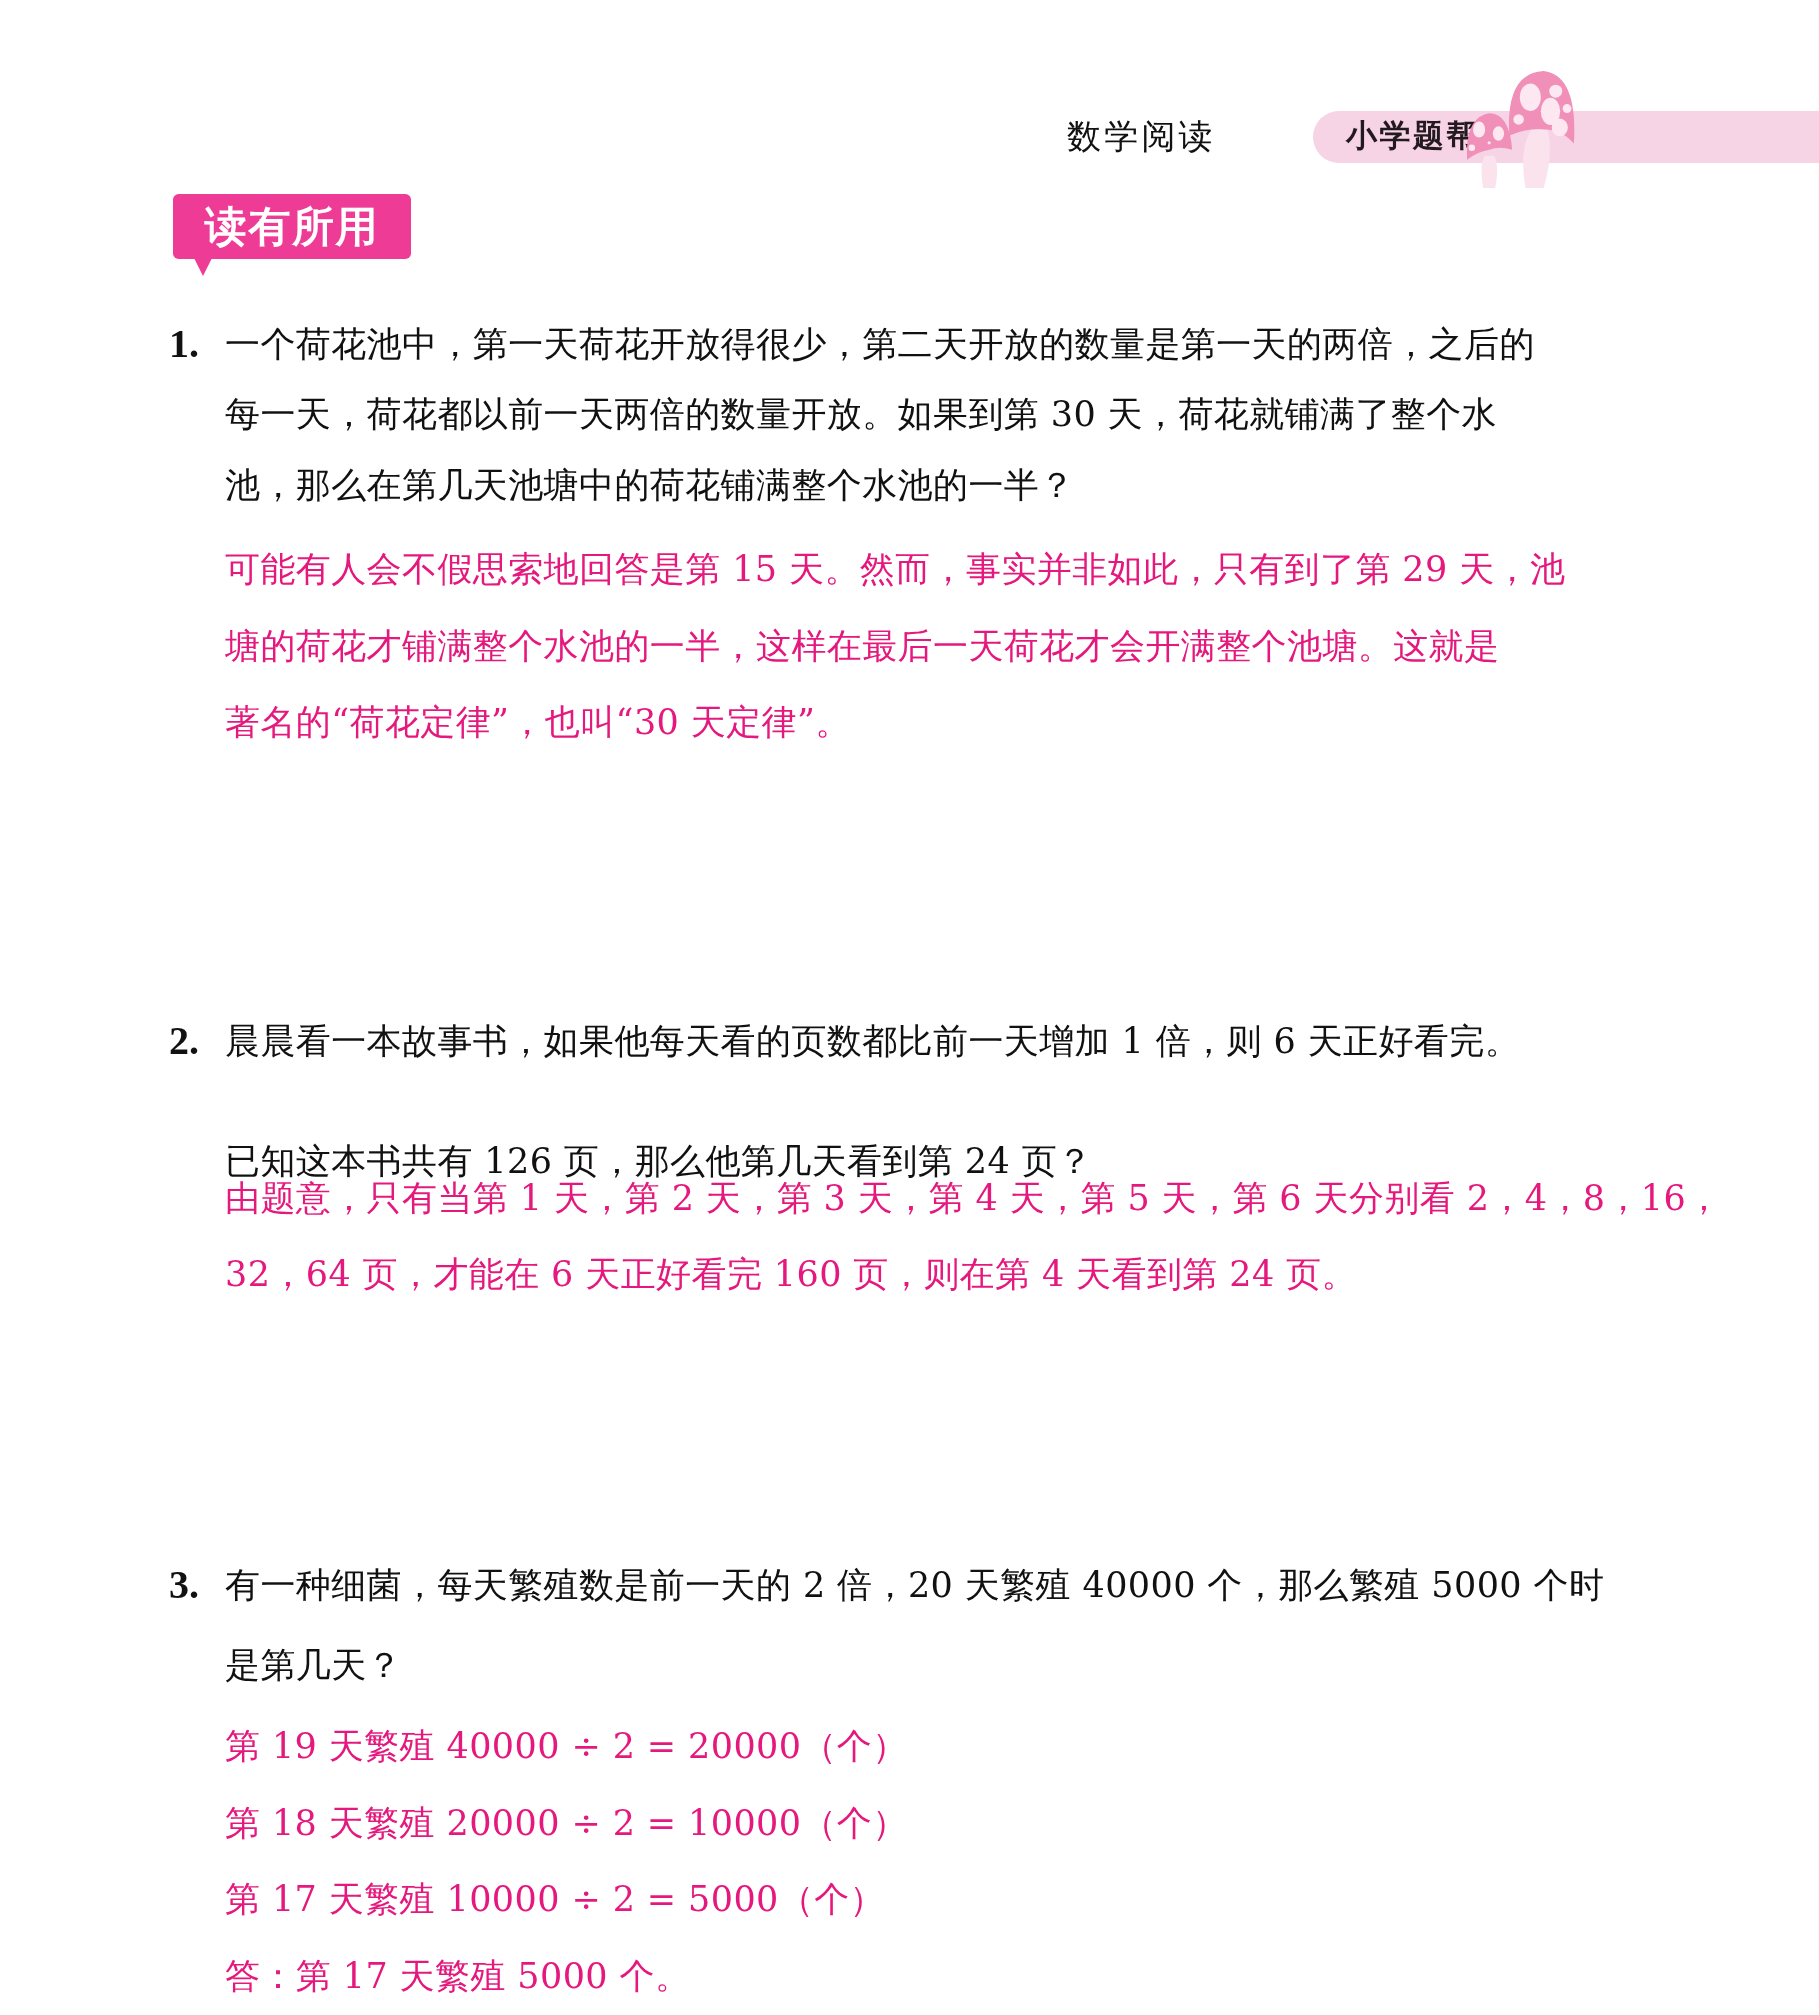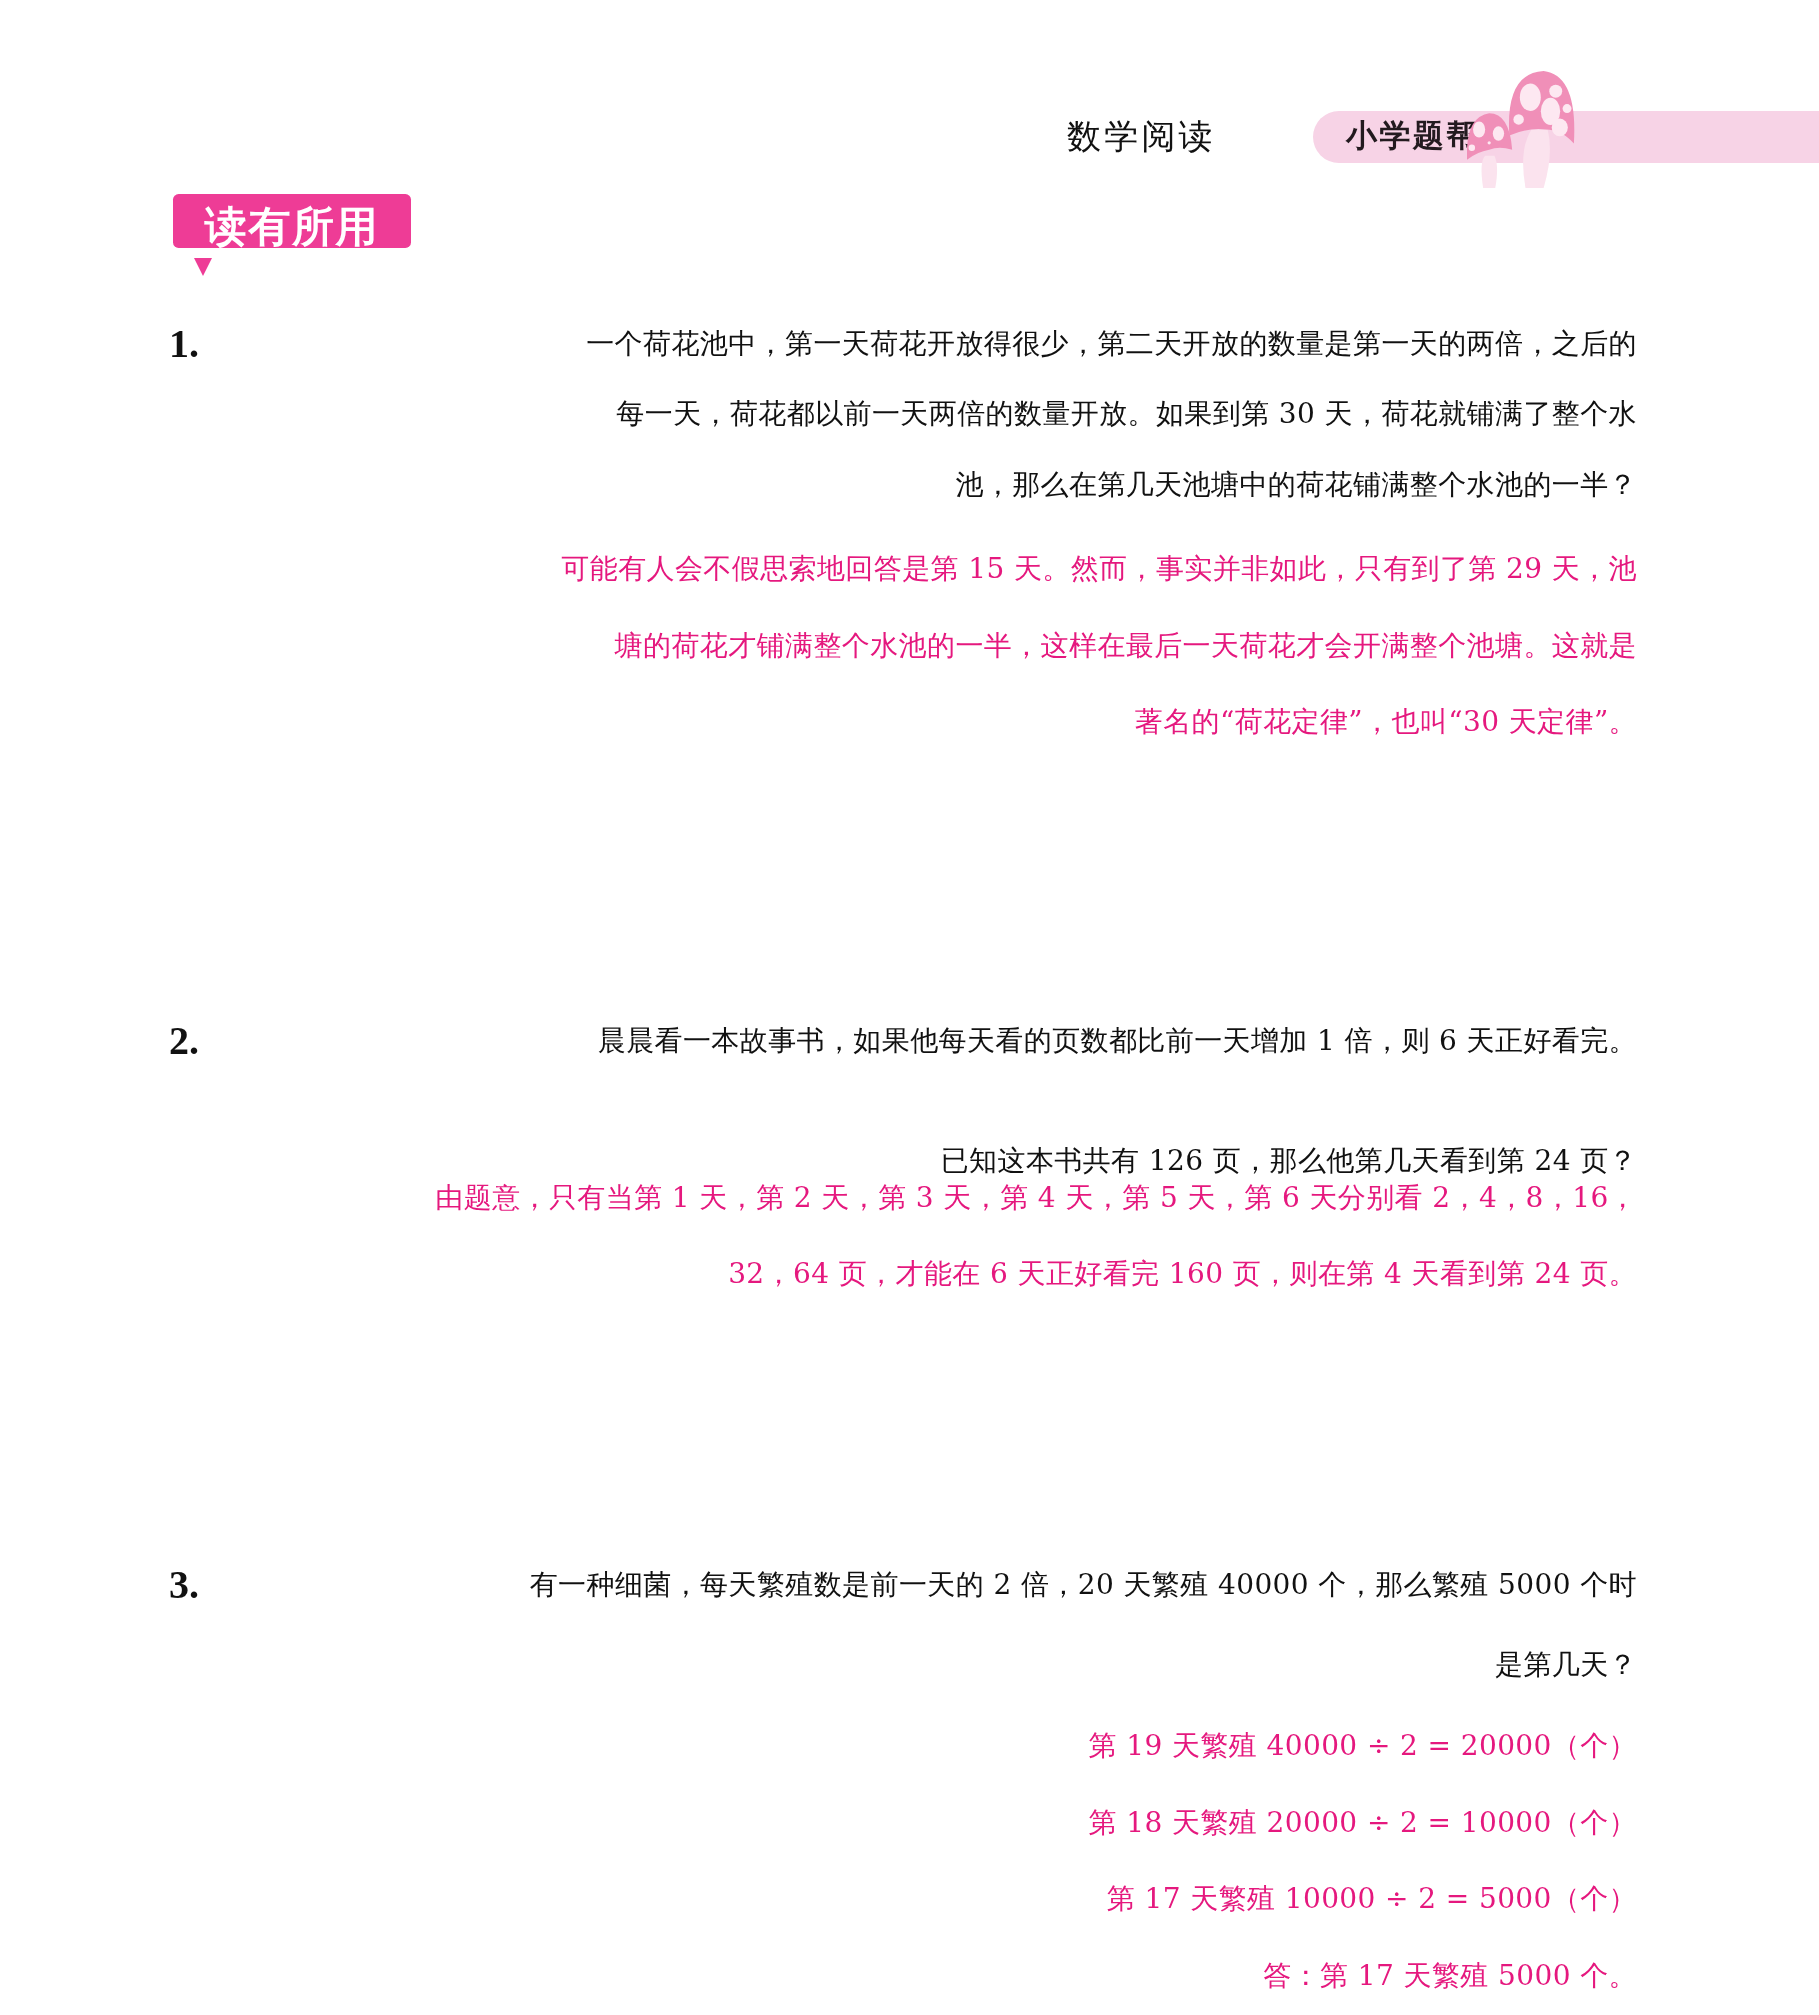--- a/index.html
+++ b/index.html
@@ -54,21 +54,21 @@
       width: 121px;
       height: 121px;
     }
 
     
     .section-tag {
       position: absolute;
       left: 173px;
       top: 194px;
       width: 238px;
-      height: 54px;
+      height: 65px;
       background: #ee3c96;
       border-radius: 5.6px;
       color: #ffffff;
       font-family: "DejaVu Sans", sans-serif;
       font-weight: bold;
       font-size: 42px;
       line-height: 65px;
       text-align: center;
       letter-spacing: 1.6px;
     }
@@ -79,27 +79,26 @@
       width: 0;
       height: 0;
       border-left: 9.7px solid transparent;
       border-right: 9.7px solid transparent;
       border-top: 18.5px solid #ee3c96;
     }
 
     
     .line {
       position: absolute;
-      left: 202px;
+      left: 225px;
       width: 1435px;
-      font-size: 28px;
+      font-size: 35px;
       line-height: 52px;
       white-space: nowrap;
       letter-spacing: 0.4px;
-      text-align: right;
     }
     .q { color: #111111; }
     .a { color: #e5187e; }
     .qnum {
       position: absolute;
       left: 169px;
       font-size: 40px;
       line-height: 52px;
       font-weight: bold;
       color: #111;

